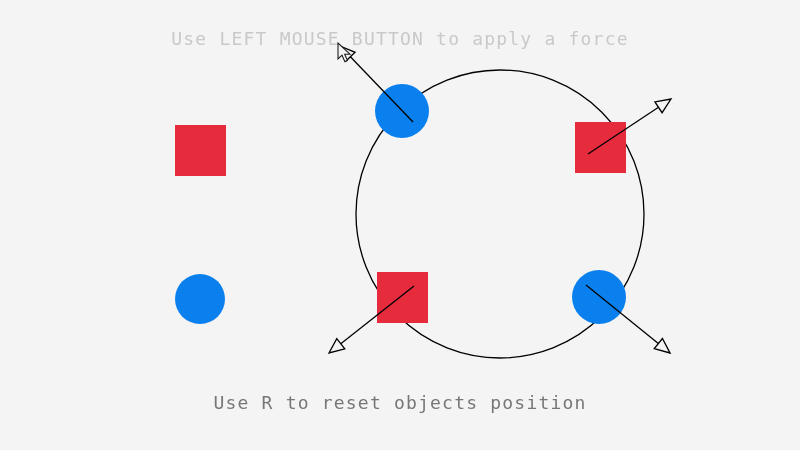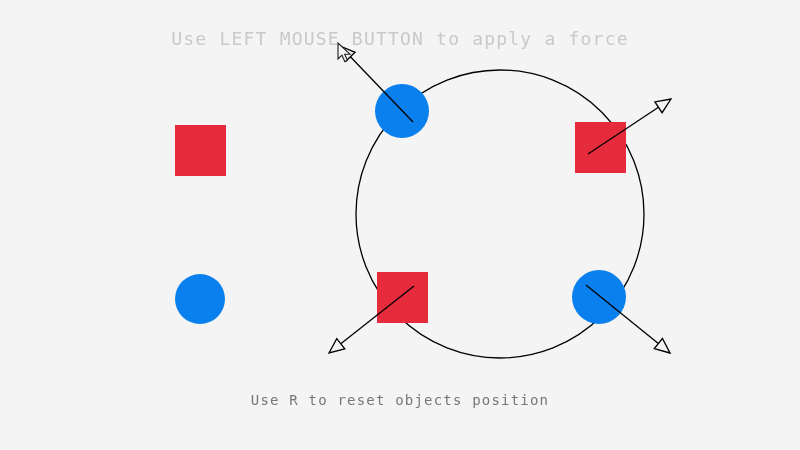--- a/index.html
+++ b/index.html
@@ -38,21 +38,21 @@
     white-space: nowrap;
     user-select: none;
   }
   #hint-top {
     top: 28px;
     font-size: 18px;
     color: #c9c9c9;
   }
   #hint-bottom {
     top: 392px;
-    font-size: 14px;
+    font-size: 18px;
     color: #777777;
   }
   #cursor {
     position: absolute;
     left: 337px;
     top: 42px;
     width: 16px;
     height: 22px;
     pointer-events: none;
   }

